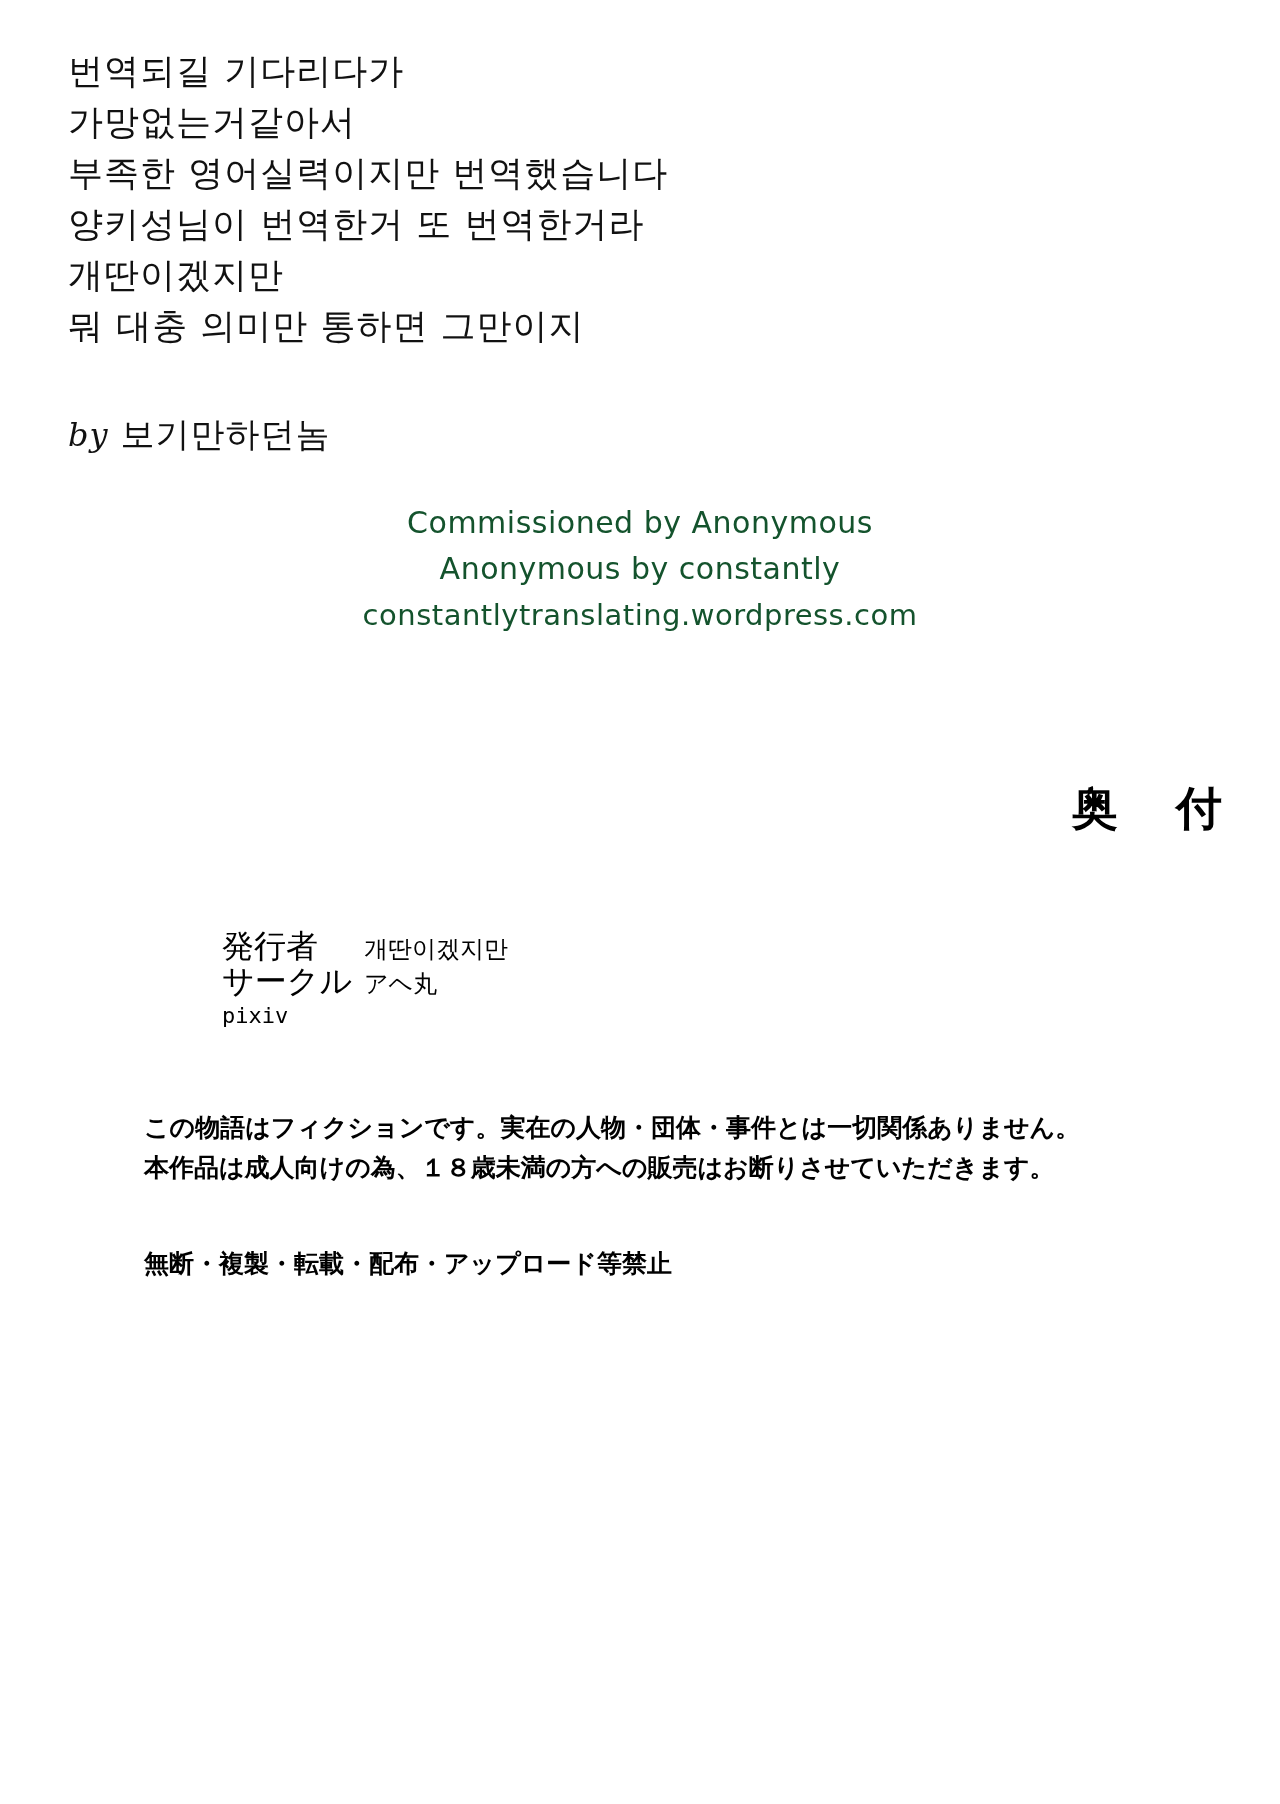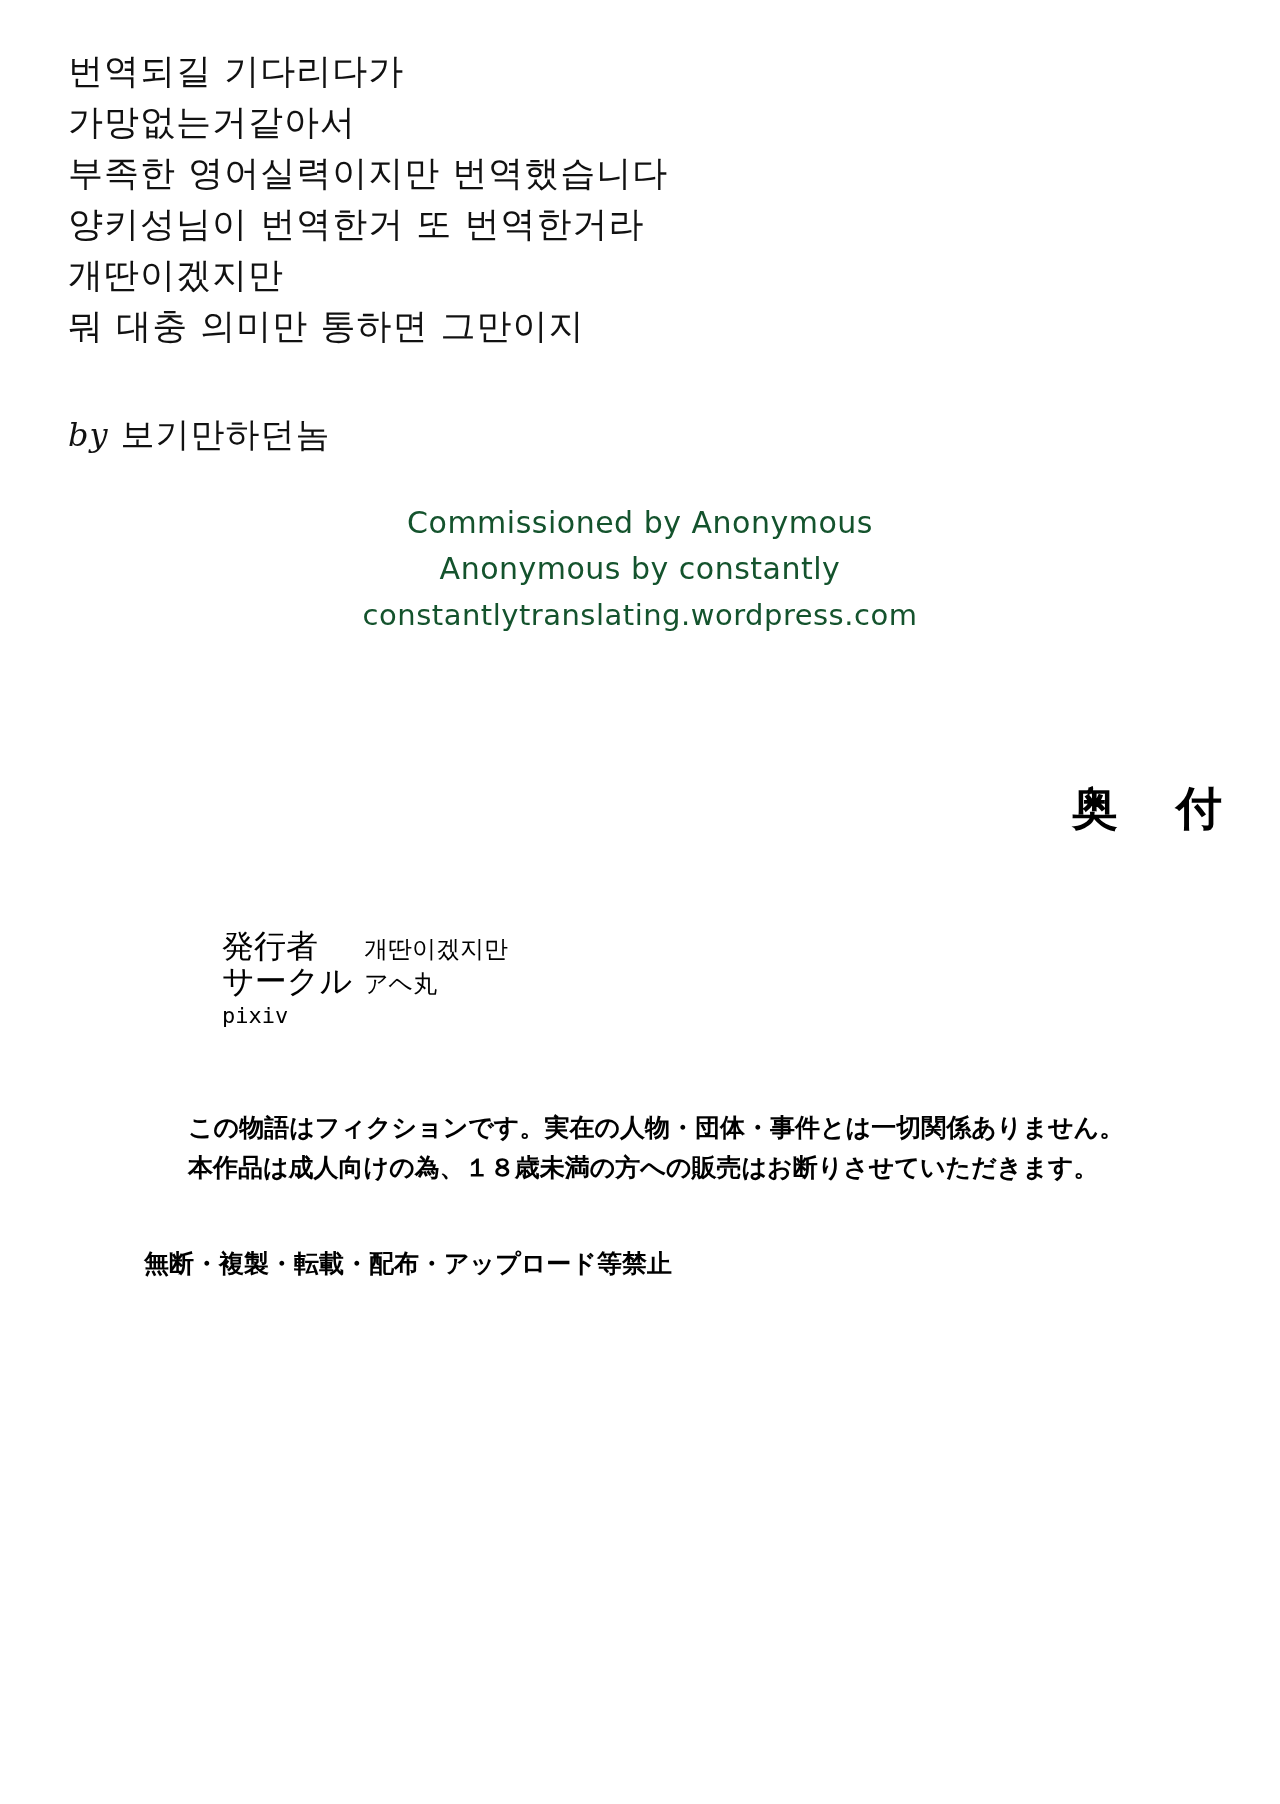--- a/index.html
+++ b/index.html
@@ -122,21 +122,20 @@
     position: absolute;
     left: 144px;
     top: 1108px;
     width: 1000px;
     font-family: "DejaVu Sans", sans-serif;
     font-weight: bold;
     font-size: 25px;
     line-height: 40px;
     color: #000000;
     letter-spacing: 0px;
-    margin-left: 44px;
   }
 
   
   .prohibition {
     position: absolute;
     left: 144px;
     top: 1246px;
     font-family: Liberation Serif, serif;
     font-weight: bold;
     font-size: 25px;

